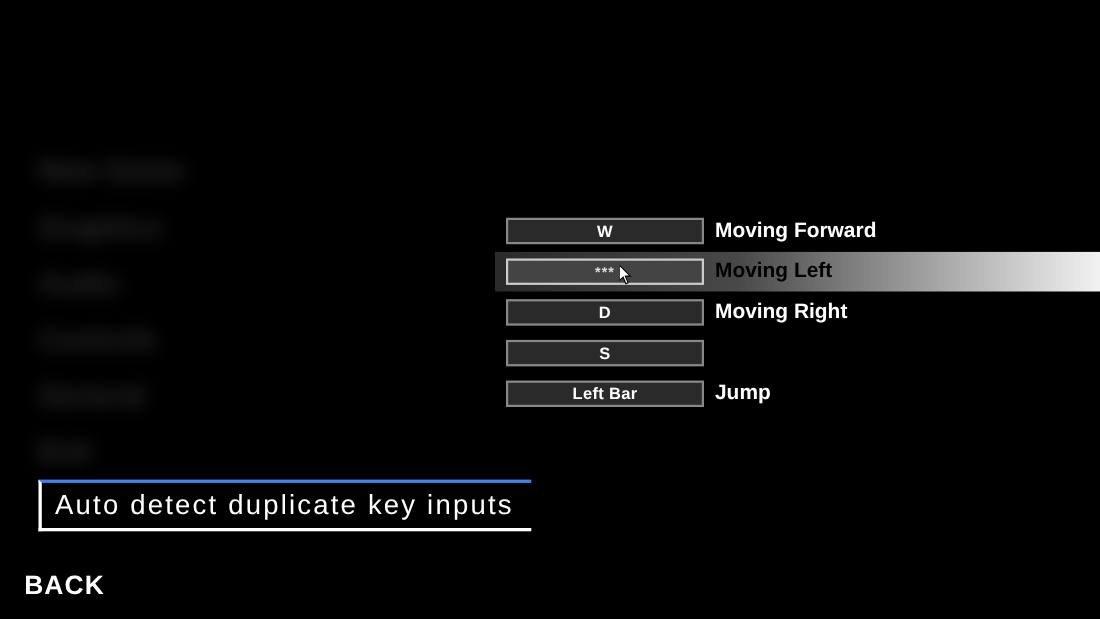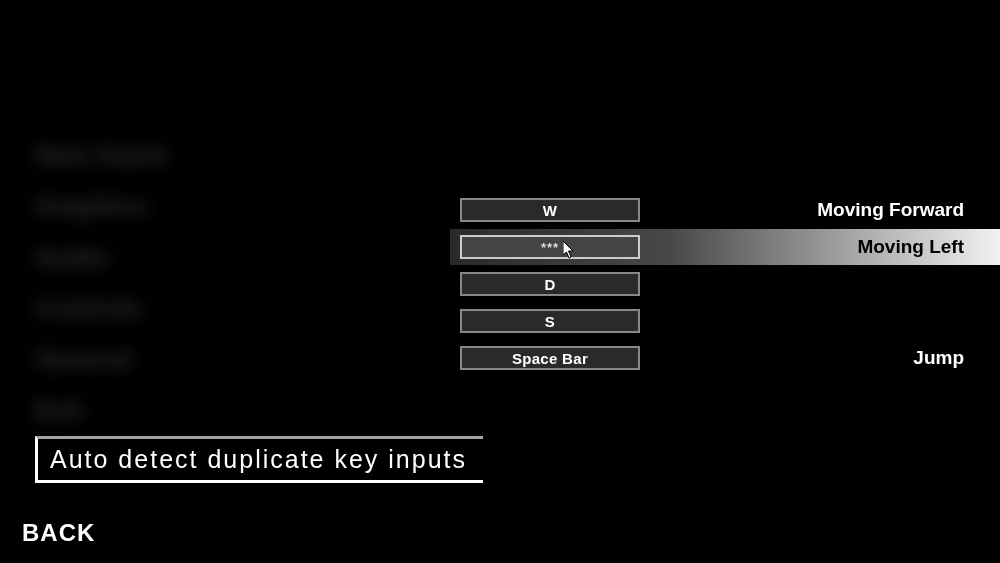--- a/index.html
+++ b/index.html
@@ -66,36 +66,35 @@
   }
   .row.highlight .keybox {
     border-color: #ccc;
     background: #444;
     color: #ddd;
     font-size: 13px;
     letter-spacing: 1px;
   }
   .action-label {
     flex: 1;
-    text-align: right;
     padding-right: 36px;
     font-size: 19px;
     font-weight: 700;
     color: #fff;
   }
   .row.highlight .action-label {
     color: #000;
   }
 
   
   .caption {
     position: absolute;
     left: 35px;
     bottom: 80px;
-    border-top: 3px solid #a3a3a3;
+    border-top: 3px solid #3b82f6;
     border-left: 3px solid #fff;
     border-bottom: 3px solid #fff;
     border-right: none;
     padding: 6px 16px 6px 12px;
     font-size: 25px;
     font-weight: 500;
     letter-spacing: 2px;
   }
 
   
@@ -144,31 +143,32 @@
     <div class="keybox-wrap">
       <div class="keybox">***</div>
     </div>
     <div class="action-label">Moving Left</div>
   </div>
 
   <div class="row">
     <div class="keybox-wrap">
       <div class="keybox">D</div>
     </div>
+    <div class="action-label">Moving Right</div>
   </div>
 
   <div class="row">
     <div class="keybox-wrap">
       <div class="keybox">S</div>
     </div>
   </div>
 
   <div class="row">
     <div class="keybox-wrap">
-      <div class="keybox">Space Bar</div>
+      <div class="keybox">Left Bar</div>
     </div>
     <div class="action-label">Jump</div>
   </div>
 
 </div>
 
 <div class="caption">Auto detect duplicate key inputs</div>
 
 <div class="back">BACK</div>
 

